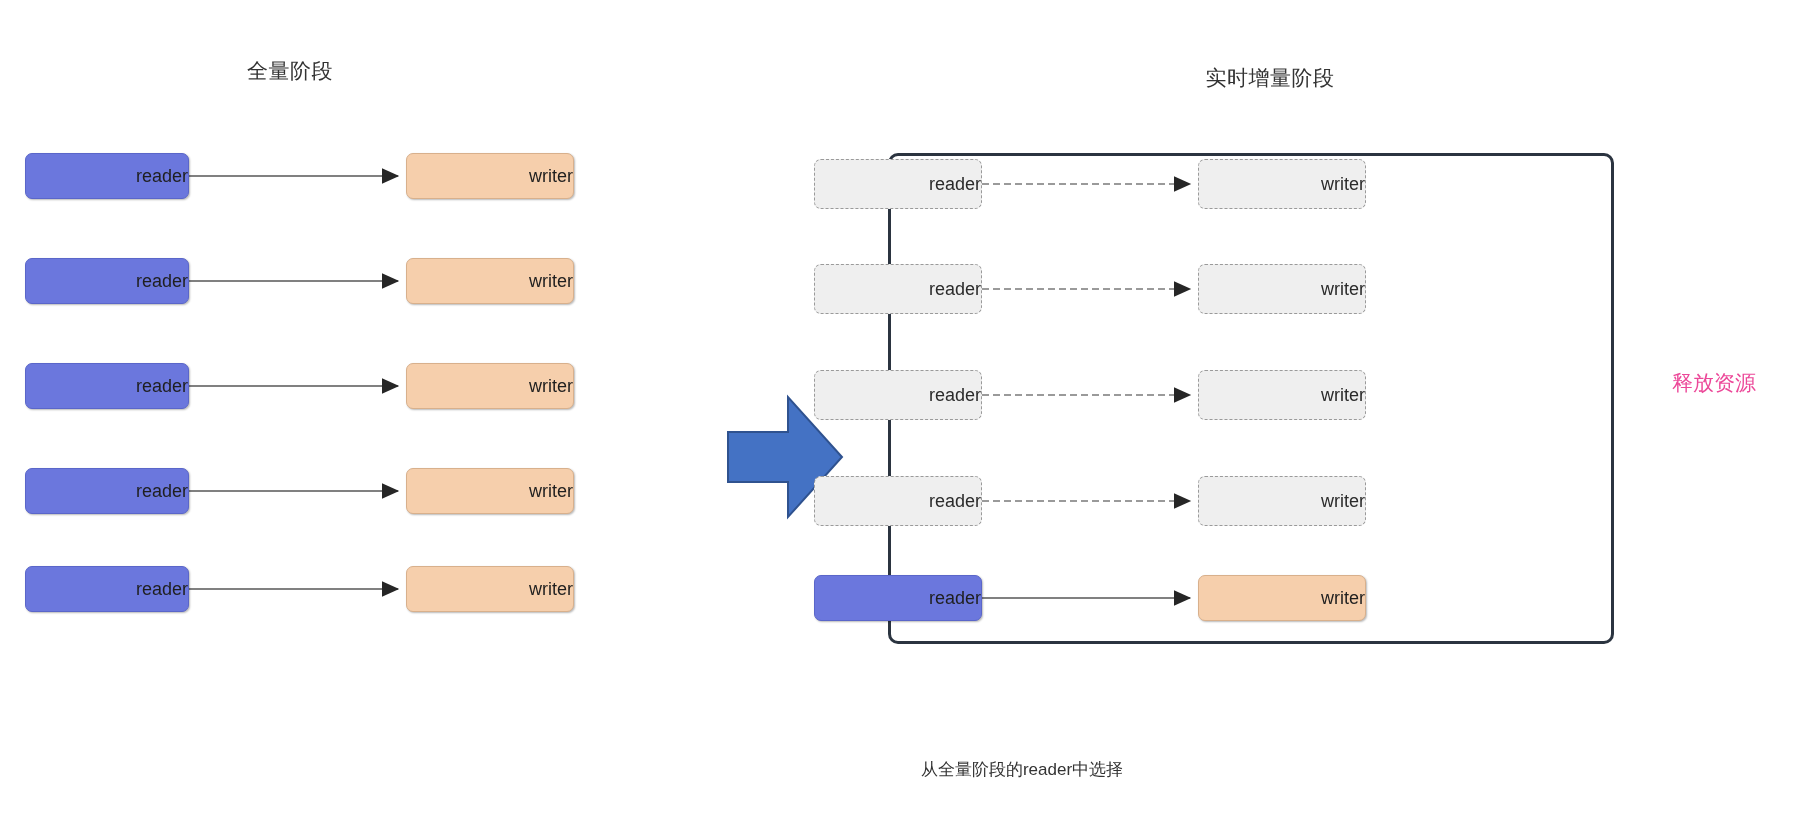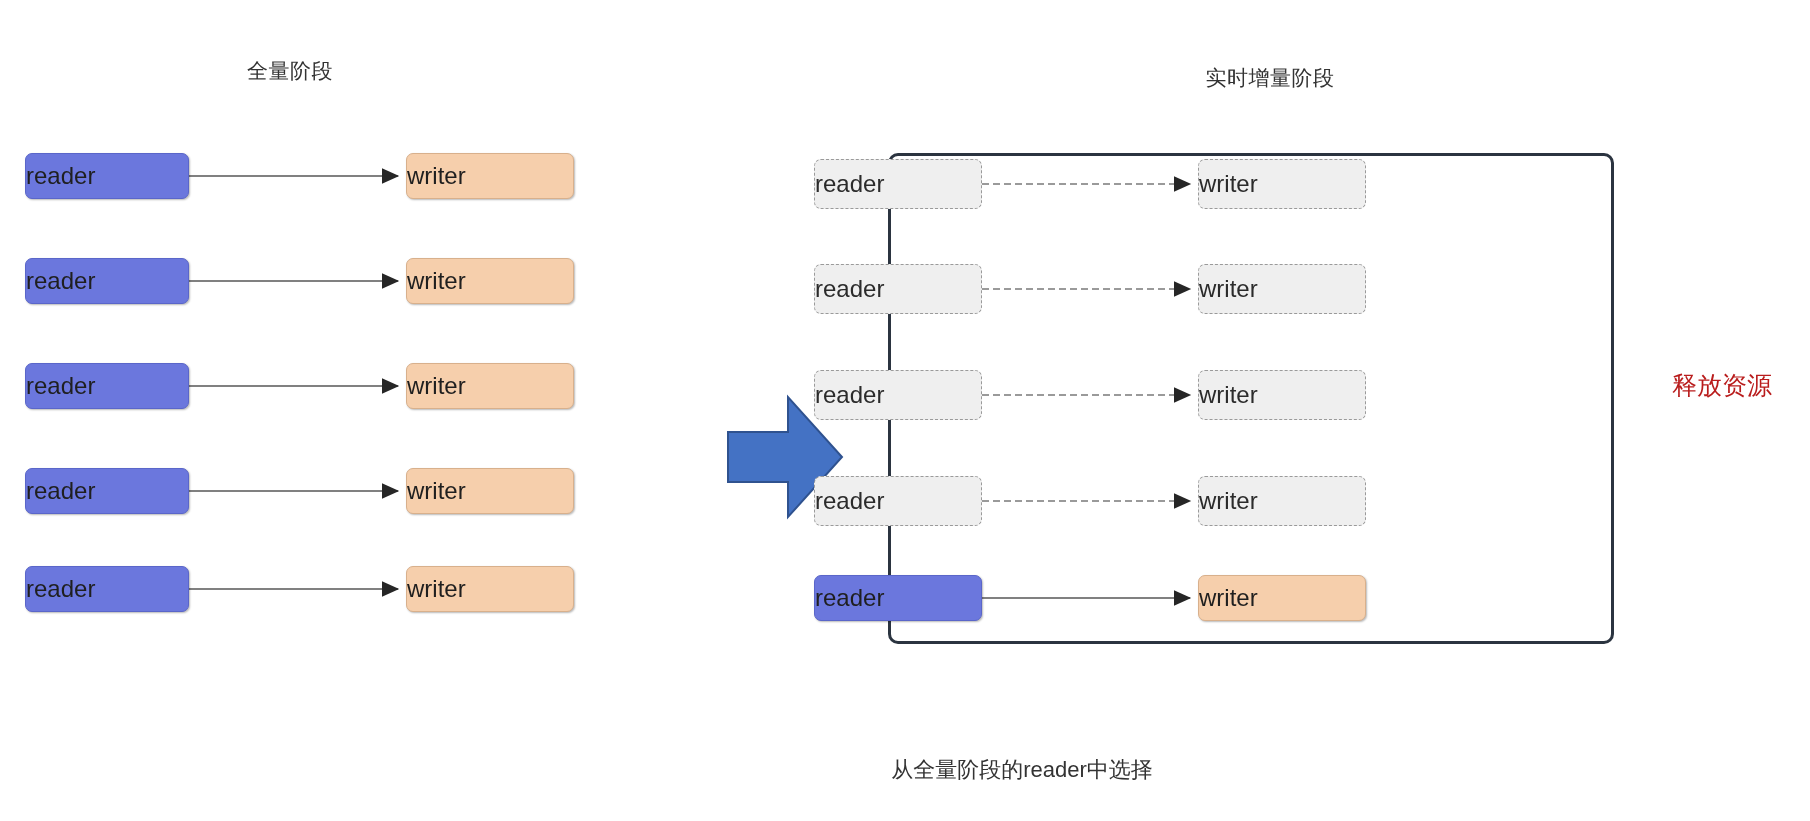--- a/index.html
+++ b/index.html
@@ -39,46 +39,46 @@
   #title-incr {
     left: 1270px;
     top: 52px;
     transform: translateX(-50%);
   }
 
   .side-note {
     position: absolute;
     left: 1672px;
     top: 357px;
-    font-size: 25px;
-    color: #b91c1c;
+    font-size: 21px;
+    color: #ec4899;
     white-space: nowrap;
   }
 
   .caption {
     position: absolute;
     left: 1022px;
     top: 742px;
     transform: translateX(-50%);
-    font-size: 22px;
+    font-size: 17px;
     line-height: 32px;
     color: #333333;
     text-align: center;
     white-space: nowrap;
   }
   .caption-line { display: block; }
 
   
   .node {
     position: absolute;
     box-sizing: border-box;
     display: flex;
     align-items: center;
-    justify-content: flex-start;
-    font-size: 24px;
+    justify-content: flex-end;
+    font-size: 18px;
     border-radius: 7px;
   }
 
   .node-reader {
     background: #6b77dd;
     border: 1px solid #5a66c9;
     color: #1f1f1f;
     box-shadow: 1px 1px 2px rgba(0,0,0,0.28);
   }
   .node-writer {

